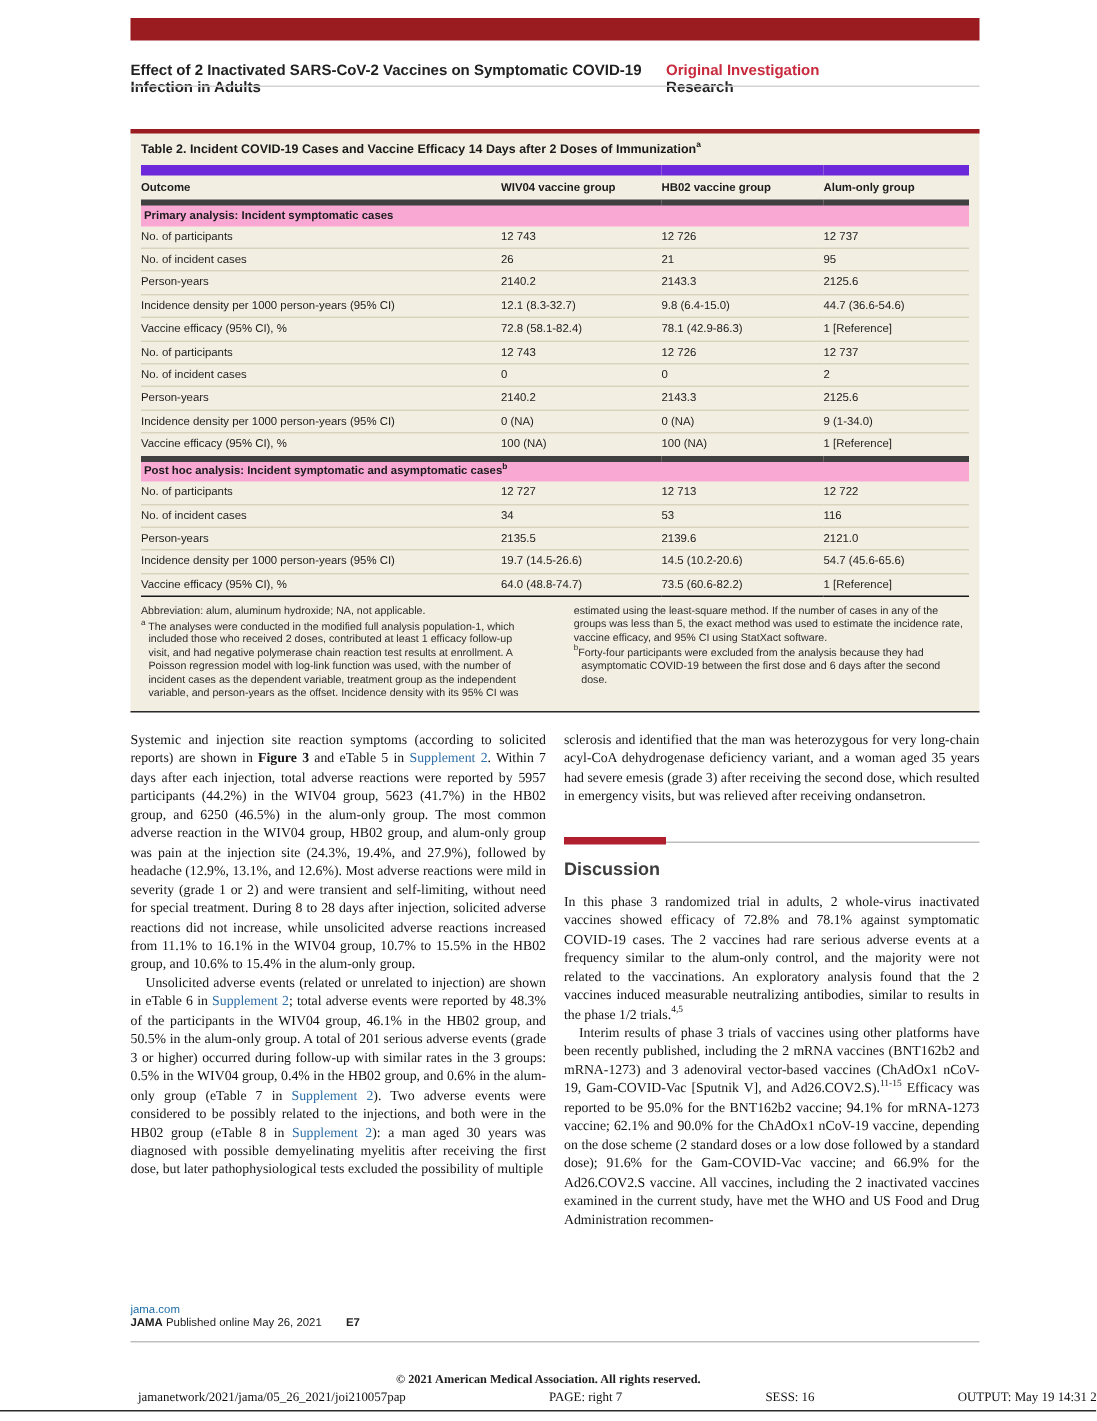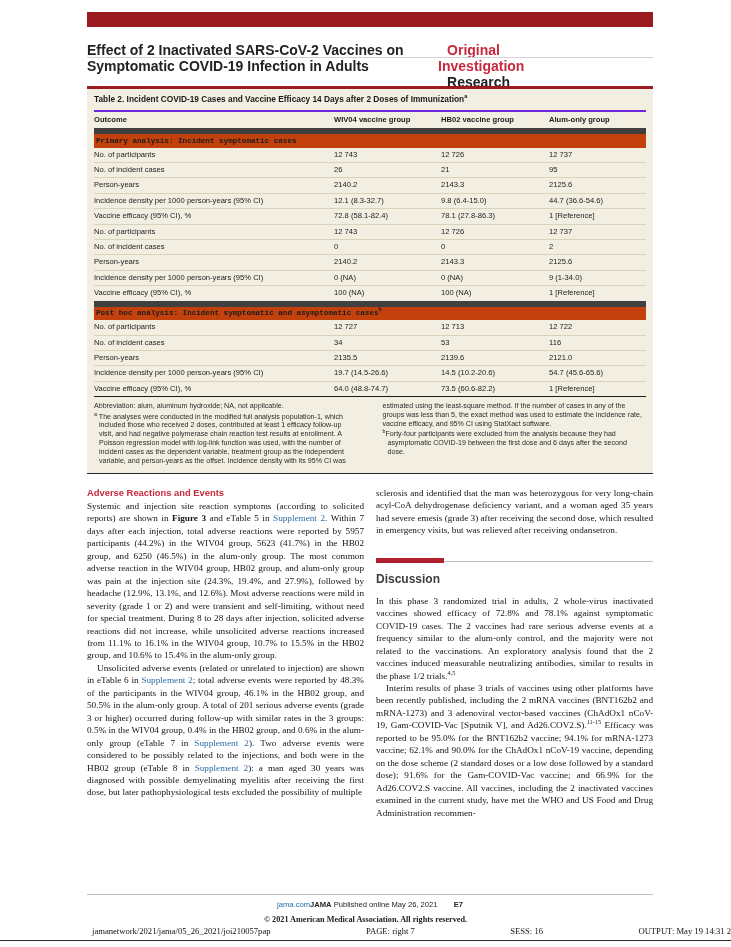--- a/index.html
+++ b/index.html
@@ -3,38 +3,38 @@
 <meta charset="utf-8">
 <style>
   html,body{margin:0;padding:0;background:#ffffff;}
   .page{position:relative;width:731px;height:947px;background:#fff;overflow:hidden;
         font-family:"Liberation Sans",sans-serif;color:#1a1a1a;}
 
   
   .topbar{position:absolute;left:87px;top:12px;width:566px;height:15px;background:#9a1b20;}
   .runhead{position:absolute;left:87px;top:42px;width:484px;display:flex;
            justify-content:space-between;align-items:baseline;
-           font-size:14px;font-weight:bold;color:#222;}
+           font-size:10px;font-weight:bold;color:#222;}
   .runhead .right span{margin-left:9px;}
   .cat{color:#c8293c;}
   .headrule{position:absolute;left:87px;top:57px;width:566px;border-top:1px solid #d2d2d2;}
 
   
   .tablepanel{position:absolute;left:87px;top:86px;width:566px;box-sizing:border-box;
               background:#f2eee2;border-top:3px solid #9a1b20;border-bottom:1px solid #2a2a2a;
               padding:4px 7px 6px 7px;}
   .ttitle{font-size:8.3px;font-weight:bold;color:#1a1a1a;margin:1px 0 6px 0;}
   .tsup{vertical-align:super;font-size:5.6px;line-height:0;}
   table.t2{border-collapse:collapse;width:100%;table-layout:fixed;
            font-size:7.6px;line-height:8.6px;color:#1c1c1c;}
-  table.t2 th{border-top:2px solid #6d28d9;border-bottom:1px solid #1a1a1a;
+  table.t2 th{border-top:7px solid #6d28d9;border-bottom:1px solid #1a1a1a;
               text-align:left;font-weight:bold;padding:4px 2px 3.5px 0;vertical-align:bottom;}
   table.t2 td{padding:3px 2px 2.8px 0;vertical-align:top;}
-  table.t2 tr.sec td{background:#c2410c;font-weight:bold;border-top:6px solid #404040;
-                     padding:2.6px 2px 2.4px 2px;font-family:Liberation Mono, monospace;}
+  table.t2 tr.sec td{background:#f9a8d4;font-weight:bold;border-top:4px solid #404040;
+                     padding:2.6px 2px 2.4px 2px;}
   table.t2 tr.datarow + tr.datarow td{border-top:1px solid #d9d3bd;}
   table.t2{border-bottom:1px solid #1a1a1a;}
 
   .fnwrap{display:flex;gap:25px;padding-top:5px;font-size:7.1px;line-height:8.9px;color:#2b2b2b;}
   .fnwrap .fncol{flex:1;}
   .fnwrap p{margin:0 0 1.5px 0;}
   .fnwrap p.hang{padding-left:5px;text-indent:-5px;}
   .fnmark{vertical-align:super;font-size:5.4px;line-height:0;}
 
   
@@ -50,22 +50,22 @@
   .seg-link{color:#2f6fa7;}
   .seg-sup{vertical-align:super;font-size:6.3px;line-height:0;}
 
   .disc-rule{position:relative;border-top:1px solid #bdbdbd;margin-top:24px;}
   .disc-bar{position:absolute;left:0;top:-3.5px;width:68px;height:4.5px;background:#b01f2e;}
   .h1{font-family:"Liberation Sans",sans-serif;font-size:12px;font-weight:bold;
       color:#3d3d3d;margin:10px 0 9px 0;}
 
   
   .footrule{position:absolute;left:87px;top:894px;width:566px;border-top:1px solid #bfbfbf;}
-  .footrow{position:absolute;left:87px;top:900px;width:566px;display:flex;
-           justify-content:center;align-items:baseline;font-size:7.6px;color:#222;}
+  .footrow{position:absolute;left:87px;top:868px;width:566px;display:flex;
+           justify-content:flex-end;align-items:baseline;font-size:7.6px;color:#222;flex-direction:column;}
   .site{color:#1b6ca8;}
   .footrow .rt b{font-weight:bold;}
   .pageno{font-weight:bold;margin-left:14px;}
   .copyright{position:absolute;left:0;top:915px;width:731px;text-align:center;
              font-family:"Liberation Serif",serif;font-weight:bold;font-size:8.2px;color:#222;}
   .adminline{position:absolute;left:55px;top:926px;width:652px;display:flex;
              justify-content:space-between;font-family:"Liberation Serif",serif;
              font-size:8.6px;color:#111;padding-left:37px;}
   .bottomrule{position:absolute;left:0;top:940px;width:731px;border-top:1.6px solid #2b2b2b;}
 </style>
@@ -128,21 +128,21 @@
           </tr>
           <tr class="datarow">
             <td>Incidence density per 1000 person-years (95% CI)</td>
             <td>12.1 (8.3-32.7)</td>
             <td>9.8 (6.4-15.0)</td>
             <td>44.7 (36.6-54.6)</td>
           </tr>
           <tr class="datarow">
             <td>Vaccine efficacy (95% CI), %</td>
             <td>72.8 (58.1-82.4)</td>
-            <td>78.1 (27.8-86.3)</td>
+            <td>78.1 (42.9-86.3)</td>
             <td>1 [Reference]</td>
           </tr>
           <tr class="datarow">
             <td>No. of participants</td>
             <td>12 743</td>
             <td>12 726</td>
             <td>12 737</td>
           </tr>
           <tr class="datarow">
             <td>No. of incident cases</td>
@@ -209,21 +209,20 @@
         <p class="hang"><span class="fnmark">a</span> <span>The analyses were conducted in the modified full analysis population-1, which included those who received 2 doses, contributed at least 1 efficacy follow-up visit, and had negative polymerase chain reaction test results at enrollment. A Poisson regression model with log-link function was used, with the number of incident cases as the dependent variable, treatment group as the independent variable, and person-years as the offset. Incidence density with its 95% CI was</span></p>
       </div>
       <div class="fncol">
         <p>estimated using the least-square method. If the number of cases in any of the groups was less than 5, the exact method was used to estimate the incidence rate, vaccine efficacy, and 95% CI using StatXact software.</p>
         <p class="hang"><span class="fnmark">b</span><span>Forty-four participants were excluded from the analysis because they had asymptomatic COVID-19 between the first dose and 6 days after the second dose.</span></p>
       </div>
     </div>
   </div>
 
   <div class="bcol bcol-left">
-    <div class="subhead">Adverse Reactions and Events</div>
     <p><span>Systemic and injection site reaction symptoms (according to solicited reports) are shown in </span><span class="seg-bold">Figure 3</span><span> and eTable 5 in </span><span class="seg-link">Supplement 2</span><span>. Within 7 days after each injection, total adverse reactions were reported by 5957 participants (44.2%) in the WIV04 group, 5623 (41.7%) in the HB02 group, and 6250 (46.5%) in the alum-only group. The most common adverse reaction in the WIV04 group, HB02 group, and alum-only group was pain at the injection site (24.3%, 19.4%, and 27.9%), followed by headache (12.9%, 13.1%, and 12.6%). Most adverse reactions were mild in severity (grade 1 or 2) and were transient and self-limiting, without need for special treatment. During 8 to 28 days after injection, solicited adverse reactions did not increase, while unsolicited adverse reactions increased from 11.1% to 16.1% in the WIV04 group, 10.7% to 15.5% in the HB02 group, and 10.6% to 15.4% in the alum-only group.</span></p>
     <p class="indent"><span>Unsolicited adverse events (related or unrelated to injection) are shown in eTable 6 in </span><span class="seg-link">Supplement 2</span><span>; total adverse events were reported by 48.3% of the participants in the WIV04 group, 46.1% in the HB02 group, and 50.5% in the alum-only group. A total of 201 serious adverse events (grade 3 or higher) occurred during follow-up with similar rates in the 3 groups: 0.5% in the WIV04 group, 0.4% in the HB02 group, and 0.6% in the alum-only group (eTable 7 in </span><span class="seg-link">Supplement 2</span><span>). Two adverse events were considered to be possibly related to the injections, and both were in the HB02 group (eTable 8 in </span><span class="seg-link">Supplement 2</span><span>): a man aged 30 years was diagnosed with possible demyelinating myelitis after receiving the first dose, but later pathophysiological tests excluded the possibility of multiple</span></p>
   </div>
 
   <div class="bcol bcol-right">
     <p><span>sclerosis and identified that the man was heterozygous for very long-chain acyl-CoA dehydrogenase deficiency variant, and a woman aged 35 years had severe emesis (grade 3) after receiving the second dose, which resulted in emergency visits, but was relieved after receiving ondansetron.</span></p>
     <div class="disc-rule">
       <span class="disc-bar"></span>
     </div>
     <div class="h1">Discussion</div>

